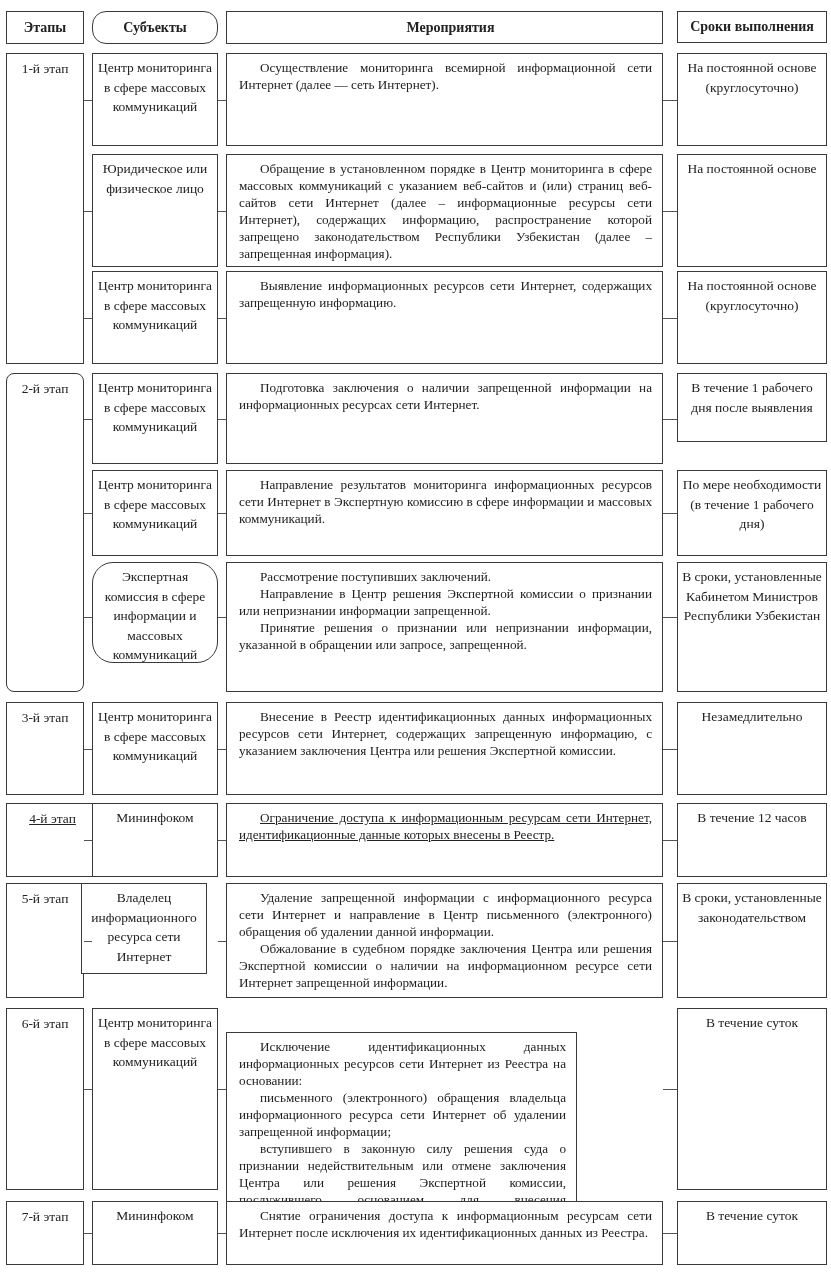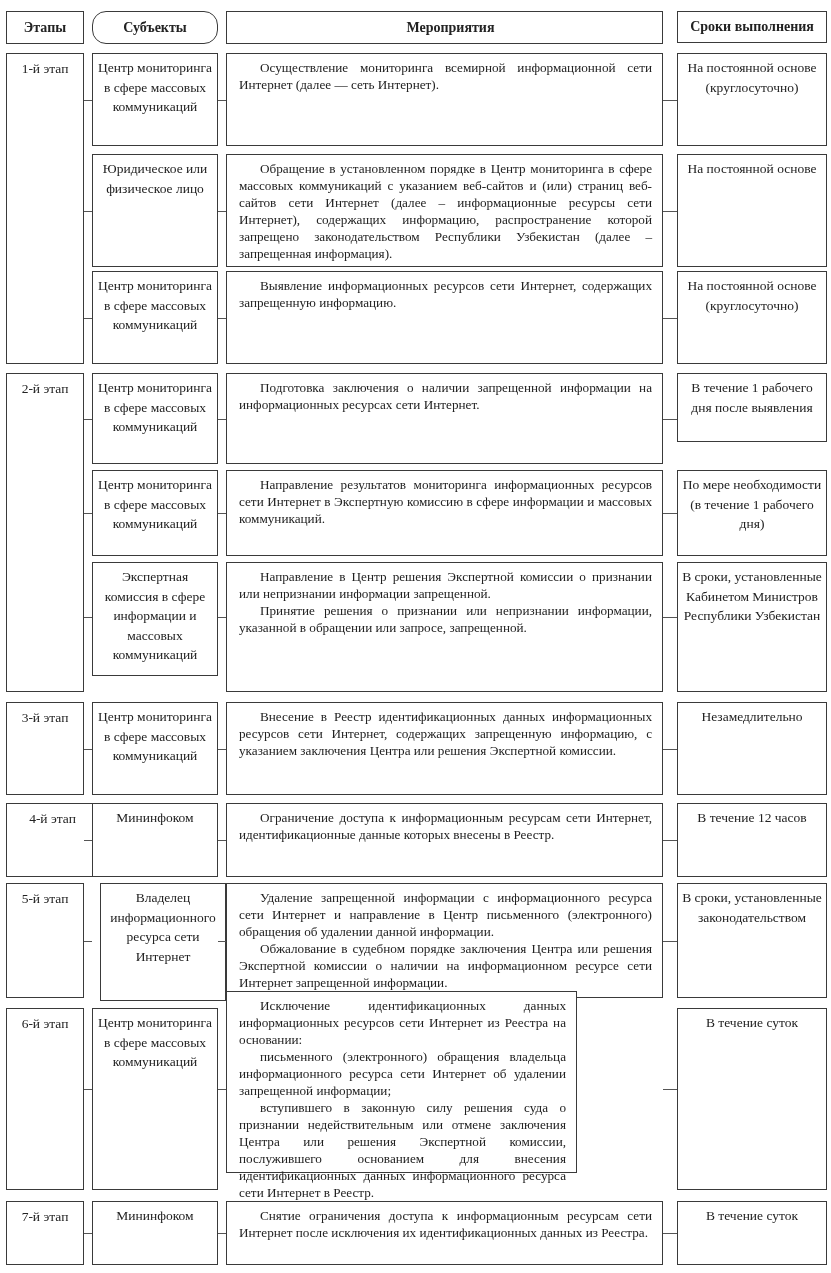--- a/index.html
+++ b/index.html
@@ -42,77 +42,78 @@
 <div class="conn" style="left: 218px; top: 211px; width: 8px;"></div>
 <div class="conn" style="left: 663px; top: 211px; width: 14px;"></div>
 <div class="box subj" style="left: 92px; top: 271px; width: 126px; height: 93px;">Центр мониторинга в сфере массовых коммуникаций</div>
 <div class="box act" style="left: 226px; top: 271px; width: 437px; height: 93px;">
     <p>Выявление информационных ресурсов сети Интернет, содержащих запрещенную информацию.</p>
   </div>
 <div class="box time" style="left: 677px; top: 271px; width: 150px; height: 93px;">На постоянной основе (круглосуточно)</div>
 <div class="conn" style="left: 84px; top: 318px; width: 8px;"></div>
 <div class="conn" style="left: 218px; top: 318px; width: 8px;"></div>
 <div class="conn" style="left: 663px; top: 318px; width: 14px;"></div>
-<div class="box stage" style="left: 6px; top: 373px; width: 78px; height: 319px;">2-й этап</div>
+<div class="box stage" style="left: 6px; top: 373px; width: 78px; height: 319px; border-radius: 8px;">2-й этап</div>
 <div class="box subj" style="left: 92px; top: 373px; width: 126px; height: 91px;">Центр мониторинга в сфере массовых коммуникаций</div>
 <div class="box act" style="left: 226px; top: 373px; width: 437px; height: 91px;">
     <p>Подготовка заключения о наличии запрещенной информации на информационных ресурсах сети Интернет.</p>
   </div>
 <div class="box time" style="left: 677px; top: 373px; width: 150px; height: 69px;">В течение 1 рабочего дня после выявления</div>
 <div class="conn" style="left: 84px; top: 419px; width: 8px;"></div>
 <div class="conn" style="left: 218px; top: 419px; width: 8px;"></div>
 <div class="conn" style="left: 663px; top: 419px; width: 14px;"></div>
 <div class="box subj" style="left: 92px; top: 470px; width: 126px; height: 86px;">Центр мониторинга в сфере массовых коммуникаций</div>
 <div class="box act" style="left: 226px; top: 470px; width: 437px; height: 86px;">
     <p>Направление результатов мониторинга информационных ресурсов сети Интернет в Экспертную комиссию в сфере информации и массовых коммуникаций.</p>
   </div>
 <div class="box time" style="left: 677px; top: 470px; width: 150px; height: 86px;">По мере необходимости (в течение 1 рабочего дня)</div>
 <div class="conn" style="left: 84px; top: 513px; width: 8px;"></div>
 <div class="conn" style="left: 218px; top: 513px; width: 8px;"></div>
 <div class="conn" style="left: 663px; top: 513px; width: 14px;"></div>
-<div class="box subj" style="left: 92px; top: 562px; width: 126px; height: 114px;">Экспертная комиссия в сфере информации и массовых коммуникаций</div>
+<div class="box subj" style="left: 92px; top: 562px; width: 126px; height: 101px; border-radius: 21px;">Экспертная комиссия в сфере информации и массовых коммуникаций</div>
 <div class="box act" style="left: 226px; top: 562px; width: 437px; height: 130px;">
+    <p>Рассмотрение поступивших заключений.</p>
     <p>Направление в Центр решения Экспертной комиссии о признании или непризнании информации запрещенной.</p>
     <p>Принятие решения о признании или непризнании информации, указанной в обращении или запросе, запрещенной.</p>
   </div>
 <div class="box time" style="left: 677px; top: 562px; width: 150px; height: 130px;">В сроки, установленные Кабинетом Министров Республики Узбекистан</div>
 <div class="conn" style="left: 84px; top: 617px; width: 8px;"></div>
 <div class="conn" style="left: 218px; top: 617px; width: 8px;"></div>
 <div class="conn" style="left: 663px; top: 617px; width: 14px;"></div>
 <div class="box stage" style="left: 6px; top: 702px; width: 78px; height: 93px;">3-й этап</div>
 <div class="box subj" style="left: 92px; top: 702px; width: 126px; height: 93px;">Центр мониторинга в сфере массовых коммуникаций</div>
 <div class="box act" style="left: 226px; top: 702px; width: 437px; height: 93px;">
     <p>Внесение в Реестр идентификационных данных информационных ресурсов сети Интернет, содержащих запрещенную информацию, с указанием заключения Центра или решения Экспертной комиссии.</p>
   </div>
 <div class="box time" style="left: 677px; top: 702px; width: 150px; height: 93px; text-align: center;">Незамедлительно</div>
 <div class="conn" style="left: 84px; top: 749px; width: 8px;"></div>
 <div class="conn" style="left: 218px; top: 749px; width: 8px;"></div>
 <div class="conn" style="left: 663px; top: 749px; width: 14px;"></div>
-<div class="box stage" style="left: 6px; top: 803px; width: 93px; height: 74px;">4-й этап</div>
+<div class="box stage" style="left: 6px; top: 803px; width: 93px; height: 74px; text-decoration: underline;">4-й этап</div>
 <div class="box subj" style="left: 92px; top: 803px; width: 126px; height: 74px;">Мининфоком</div>
-<div class="box act" style="left: 226px; top: 803px; width: 437px; height: 74px;">
+<div class="box act" style="left: 226px; top: 803px; width: 437px; height: 74px; text-decoration: underline;">
     <p>Ограничение доступа к информационным ресурсам сети Интернет, идентификационные данные которых внесены в Реестр.</p>
   </div>
 <div class="box time" style="left: 677px; top: 803px; width: 150px; height: 74px;">В течение 12 часов</div>
 <div class="conn" style="left: 84px; top: 840px; width: 8px;"></div>
 <div class="conn" style="left: 218px; top: 840px; width: 8px;"></div>
 <div class="conn" style="left: 663px; top: 840px; width: 14px;"></div>
 <div class="box stage" style="left: 6px; top: 883px; width: 78px; height: 115px;">5-й этап</div>
-<div class="box subj" style="left: 100px; top: 883px; width: 126px; height: 118px; text-align: center;">Владелец информационного ресурса сети Интернет</div>
+<div class="box subj" style="left: 81px; top: 883px; width: 126px; height: 91px; text-align: center;">Владелец информационного ресурса сети Интернет</div>
 <div class="box act" style="left: 226px; top: 883px; width: 437px; height: 115px;">
     <p>Удаление запрещенной информации с информационного ресурса сети Интернет и направление в Центр письменного (электронного) обращения об удалении данной информации.</p>
     <p>Обжалование в судебном порядке заключения Центра или решения Экспертной комиссии о наличии на информационном ресурсе сети Интернет запрещенной информации.</p>
   </div>
 <div class="box time" style="left: 677px; top: 883px; width: 150px; height: 115px;">В сроки, установленные законодательством</div>
 <div class="conn" style="left: 84px; top: 941px; width: 8px;"></div>
 <div class="conn" style="left: 218px; top: 941px; width: 8px;"></div>
 <div class="conn" style="left: 663px; top: 941px; width: 14px;"></div>
 <div class="box stage" style="left: 6px; top: 1008px; width: 78px; height: 182px;">6-й этап</div>
 <div class="box subj" style="left: 92px; top: 1008px; width: 126px; height: 182px;">Центр мониторинга в сфере массовых коммуникаций</div>
-<div class="box act" style="left: 226px; top: 991px; width: 351px; height: 182px;">
+<div class="box act" style="left: 226px; top: 1032px; width: 351px; height: 182px;">
     <p>Исключение идентификационных данных информационных ресурсов сети Интернет из Реестра на основании:</p>
     <p>письменного (электронного) обращения владельца информационного ресурса сети Интернет об удалении запрещенной информации;</p>
     <p>вступившего в законную силу решения суда о признании недействительным или отмене заключения Центра или решения Экспертной комиссии, послужившего основанием для внесения идентификационных данных информационного ресурса сети Интернет в Реестр.</p>
   </div>
 <div class="box time" style="left: 677px; top: 1008px; width: 150px; height: 182px;">В течение суток</div>
 <div class="conn" style="left: 84px; top: 1089px; width: 8px;"></div>
 <div class="conn" style="left: 218px; top: 1089px; width: 8px;"></div>
 <div class="conn" style="left: 663px; top: 1089px; width: 14px;"></div>
 <div class="box stage" style="left: 6px; top: 1201px; width: 78px; height: 64px;">7-й этап</div>
 <div class="box subj" style="left: 92px; top: 1201px; width: 126px; height: 64px;">Мининфоком</div>

